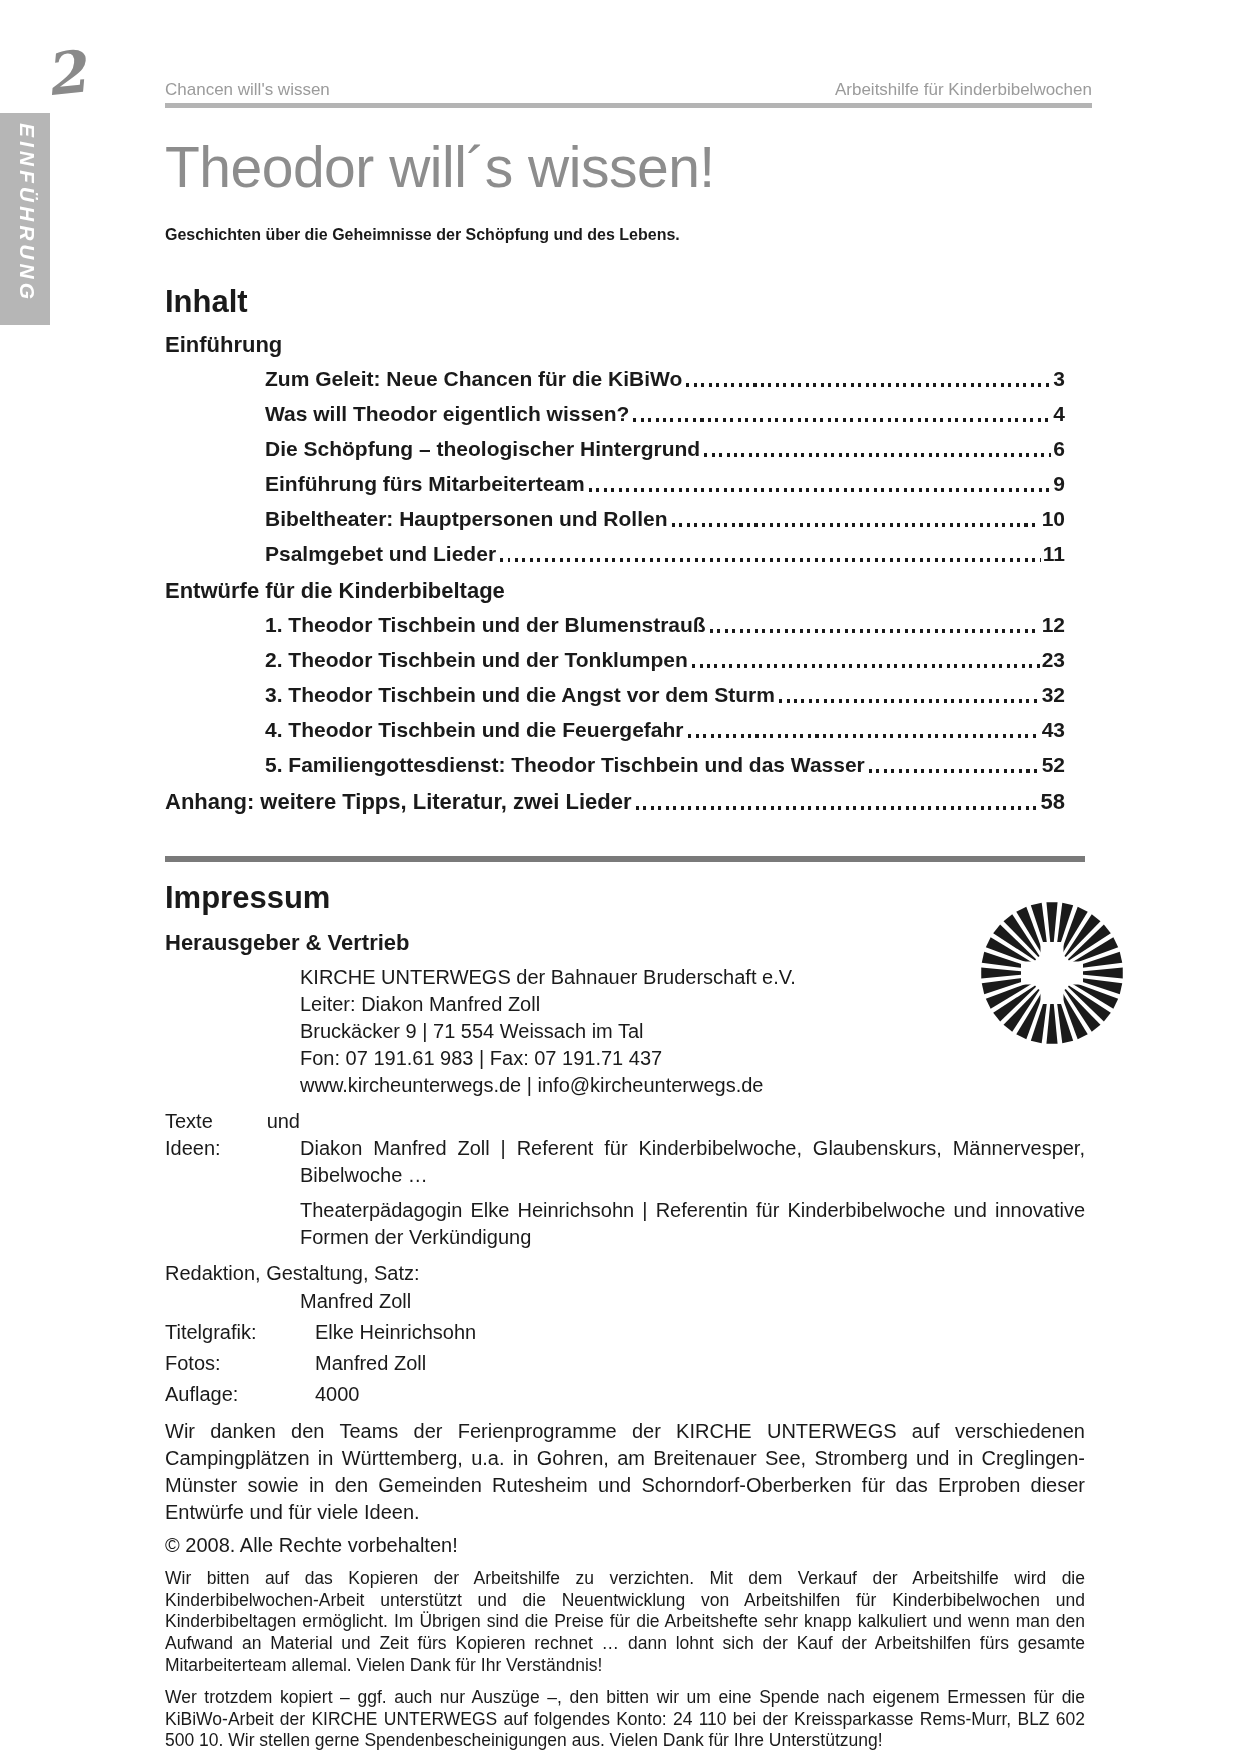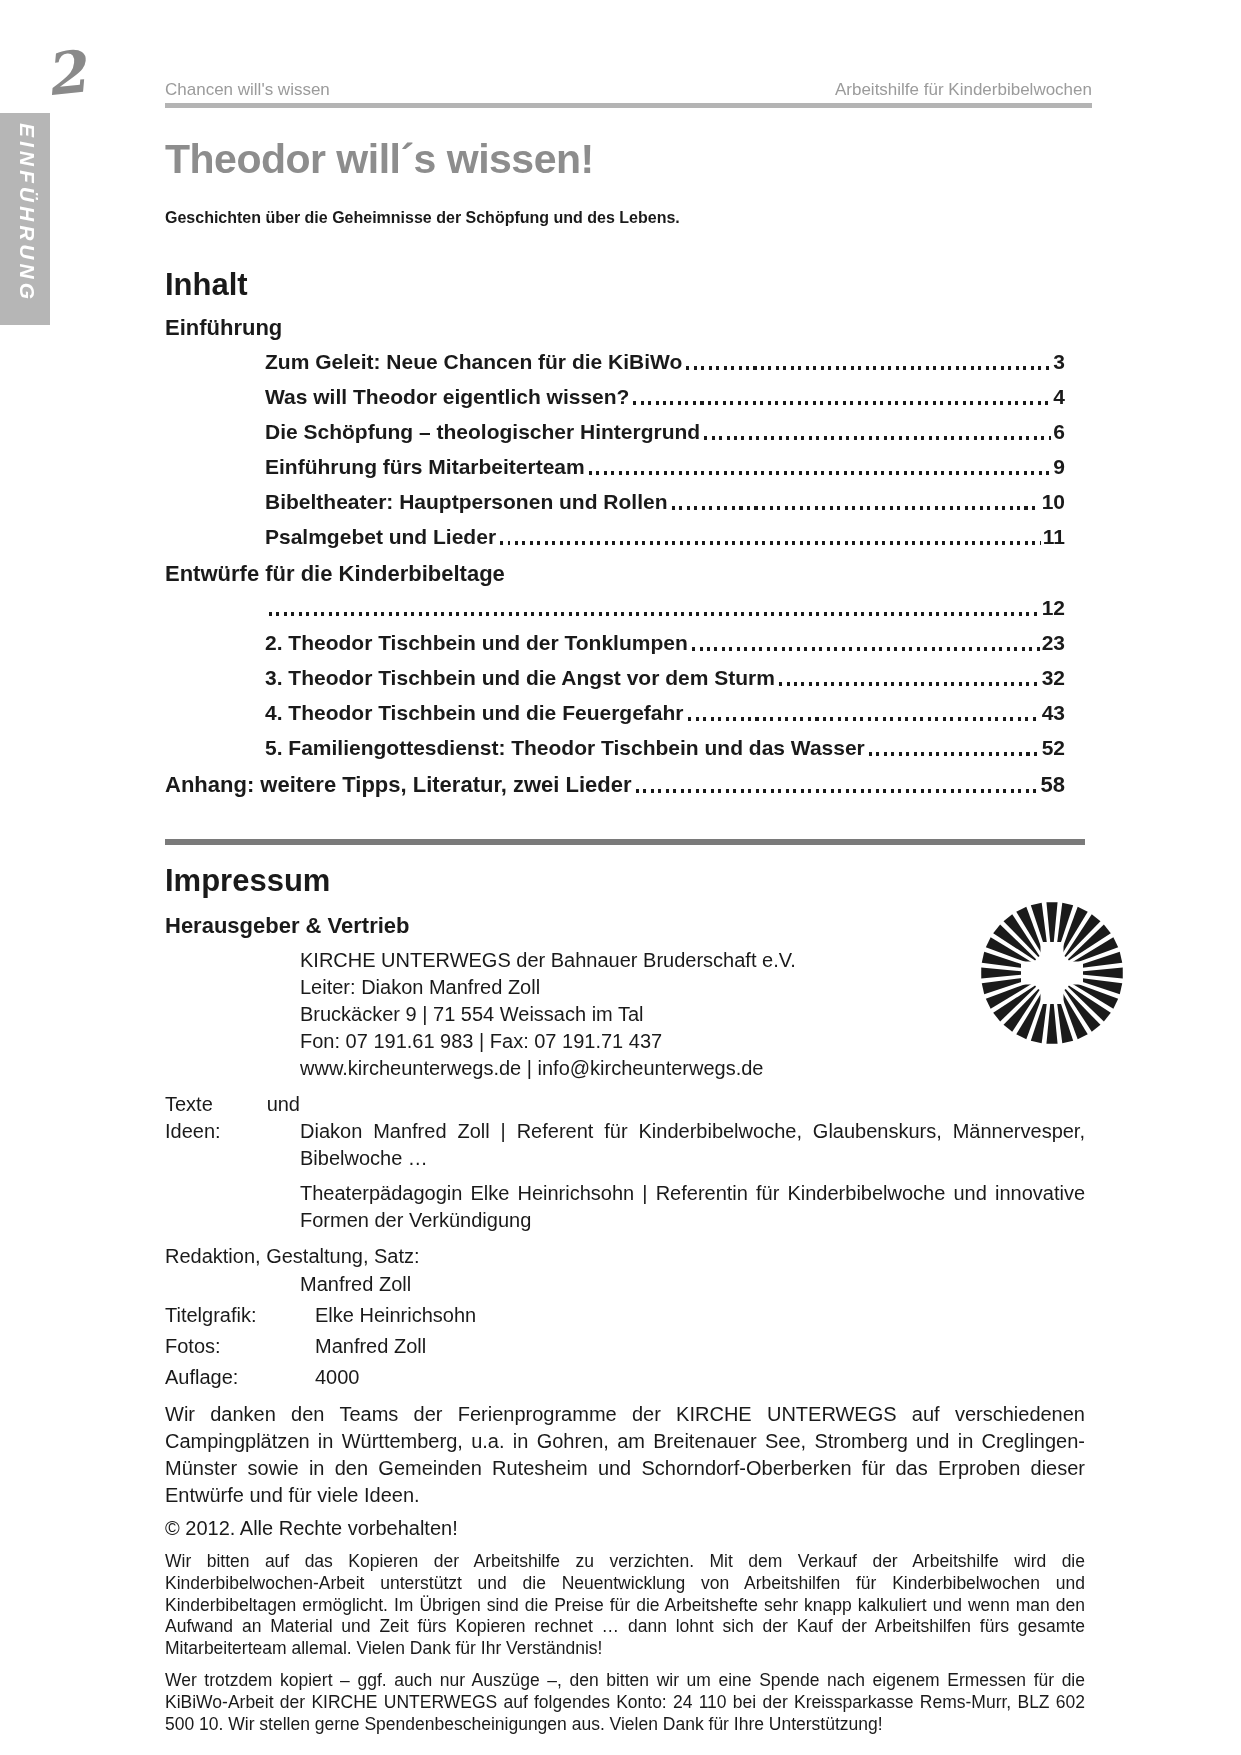--- a/index.html
+++ b/index.html
@@ -46,21 +46,21 @@
   .header{ padding:80px 149px 0 165px; }
   .header-row{
     display:flex;justify-content:space-between;align-items:flex-end;
     font-size:17px;color:var(--head-gray);line-height:20px;
   }
   .header-bar{height:5px;background:var(--bar-gray);margin-top:3px;}
   
   .main{ padding:0 156px 0 165px; }
   .doc-title{
     margin-top:30px;
-    font-size:41px;line-height:1.05;font-weight:bold;
+    font-size:57px;line-height:1.05;font-weight:normal;
     color:var(--title-gray);letter-spacing:-0.5px;
   }
   .doc-subtitle{ margin-top:28px;font-size:16px;font-weight:bold;color:var(--ink); }
   .toc-heading{ margin-top:40px;font-size:31px;font-weight:bold; }
   .toc-section-label{ margin-top:12px;font-size:22px;font-weight:bold; }
   .toc-rows{ margin-left:100px;margin-right:20px;margin-top:9px; }
   .toc-row{
     display:flex;align-items:flex-end;
     font-size:21px;font-weight:bold;line-height:24px;
     margin-bottom:11px;
@@ -153,20 +153,21 @@
       <div class="toc-row">
         <span class="toc-label">Psalmgebet und Lieder</span>
         <span class="toc-leader"></span>
         <span class="toc-page">11</span>
       </div>
     </div>
 
     <div class="toc-section-label">Entwürfe für die Kinderbibeltage</div>
     <div class="toc-rows">
       <div class="toc-row">
+        <span class="toc-label">1. Theodor Tischbein und der Blumenstrauß</span>
         <span class="toc-leader"></span>
         <span class="toc-page">12</span>
       </div>
       <div class="toc-row">
         <span class="toc-label">2. Theodor Tischbein und der Tonklumpen</span>
         <span class="toc-leader"></span>
         <span class="toc-page">23</span>
       </div>
       <div class="toc-row">
         <span class="toc-label">3. Theodor Tischbein und die Angst vor dem Sturm</span>
@@ -220,21 +221,21 @@
         <span class="credit-label">Fotos:</span>
         <span>Manfred Zoll</span>
       </div>
       <div class="credit-row">
         <span class="credit-label">Auflage:</span>
         <span>4000</span>
       </div>
     </div>
 
     <p class="para-thanks">Wir danken den Teams der Ferienprogramme der KIRCHE UNTERWEGS auf verschiedenen Campingplätzen in Württemberg, u.a. in Gohren, am Breitenauer See, Stromberg und in Creglingen-Münster sowie in den Gemeinden Rutesheim und Schorndorf-Oberberken für das Erproben dieser Entwürfe und für viele Ideen.</p>
-    <p class="para-copyright">© 2012. Alle Rechte vorbehalten!</p>
+    <p class="para-copyright">© 2008. Alle Rechte vorbehalten!</p>
     <p class="para-notice">Wir bitten auf das Kopieren der Arbeitshilfe zu verzichten. Mit dem Verkauf der Arbeitshilfe wird die Kinderbibelwochen-Arbeit unterstützt und die Neuentwicklung von Arbeitshilfen für Kinderbibelwochen und Kinderbibeltagen ermöglicht. Im Übrigen sind die Preise für die Arbeitshefte sehr knapp kalkuliert und wenn man den Aufwand an Material und Zeit fürs Kopieren rechnet … dann lohnt sich der Kauf der Arbeitshilfen fürs gesamte Mitarbeiterteam allemal. Vielen Dank für Ihr Verständnis!</p>
     <p class="para-notice">Wer trotzdem kopiert – ggf. auch nur Auszüge –, den bitten wir um eine Spende nach eigenem Ermessen für die KiBiWo-Arbeit der KIRCHE UNTERWEGS auf folgendes Konto: 24 110 bei der Kreissparkasse Rems-Murr, BLZ 602 500 10. Wir stellen gerne Spendenbescheinigungen aus. Vielen Dank für Ihre Unterstützung!</p>
 
   </div>
 
   <div class="logo">
     <svg id="logo-svg" viewBox="0 0 144 144" xmlns="http://www.w3.org/2000/svg" aria-hidden="true">
         <polygon points="142.78,66.43 142.78,77.57 92.98,72.81 92.98,71.19" fill="#1a1a1a"></polygon>
         <polygon points="142.25,82.32 139.77,93.18 92.28,77.46 92.64,75.88" fill="#1a1a1a"></polygon>
         <polygon points="138.19,97.69 133.35,107.73 90.56,81.83 91.26,80.38" fill="#1a1a1a"></polygon>

